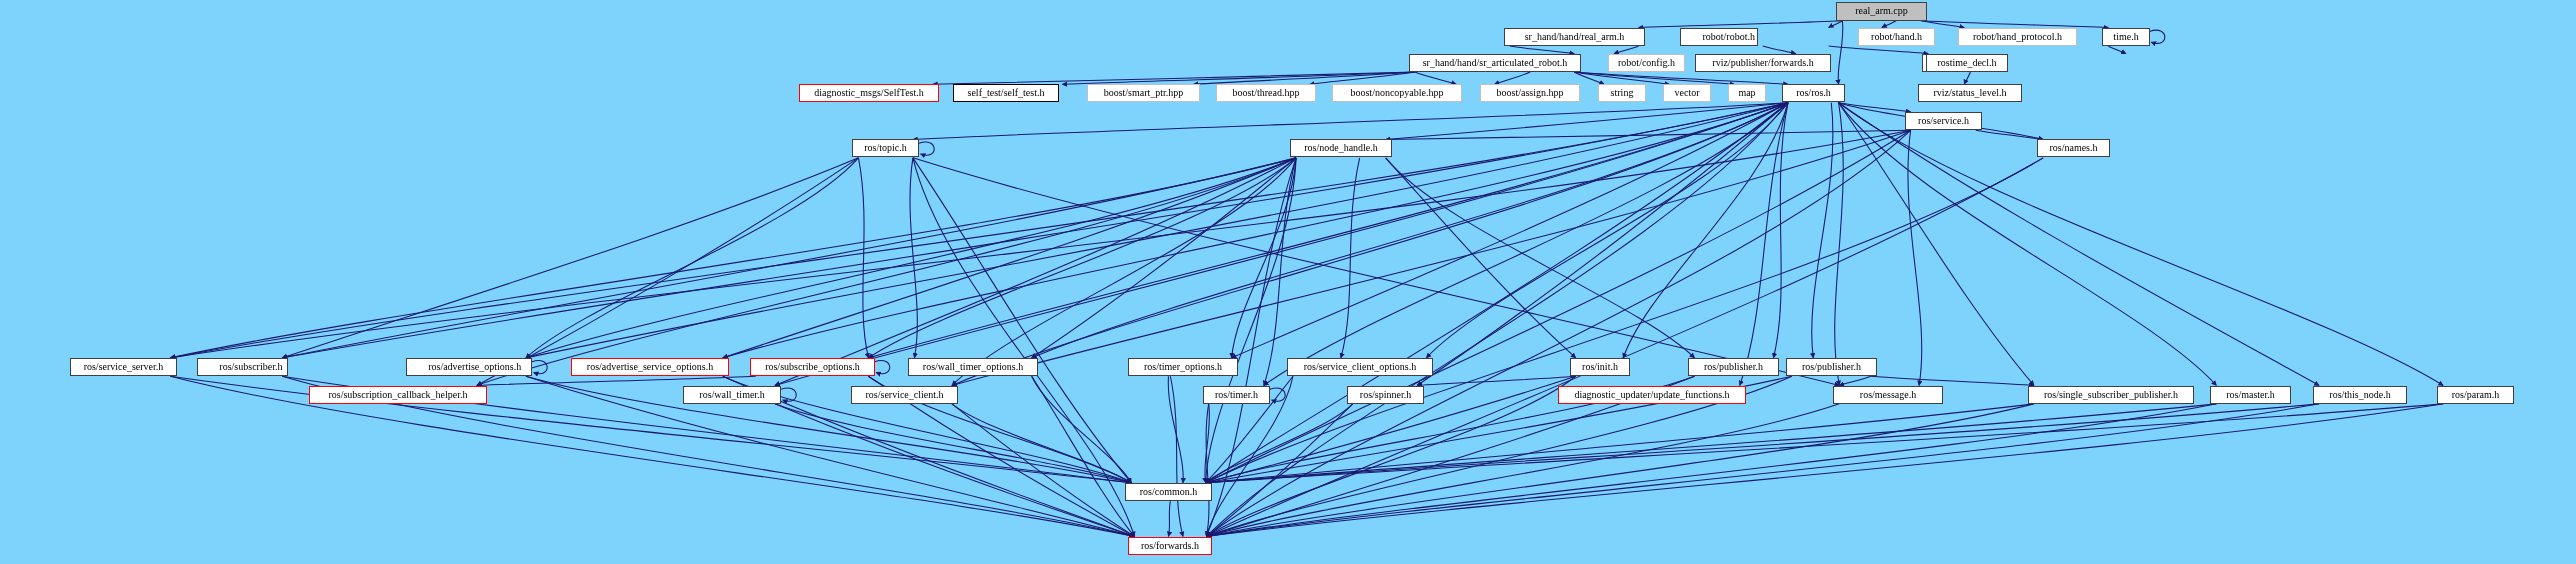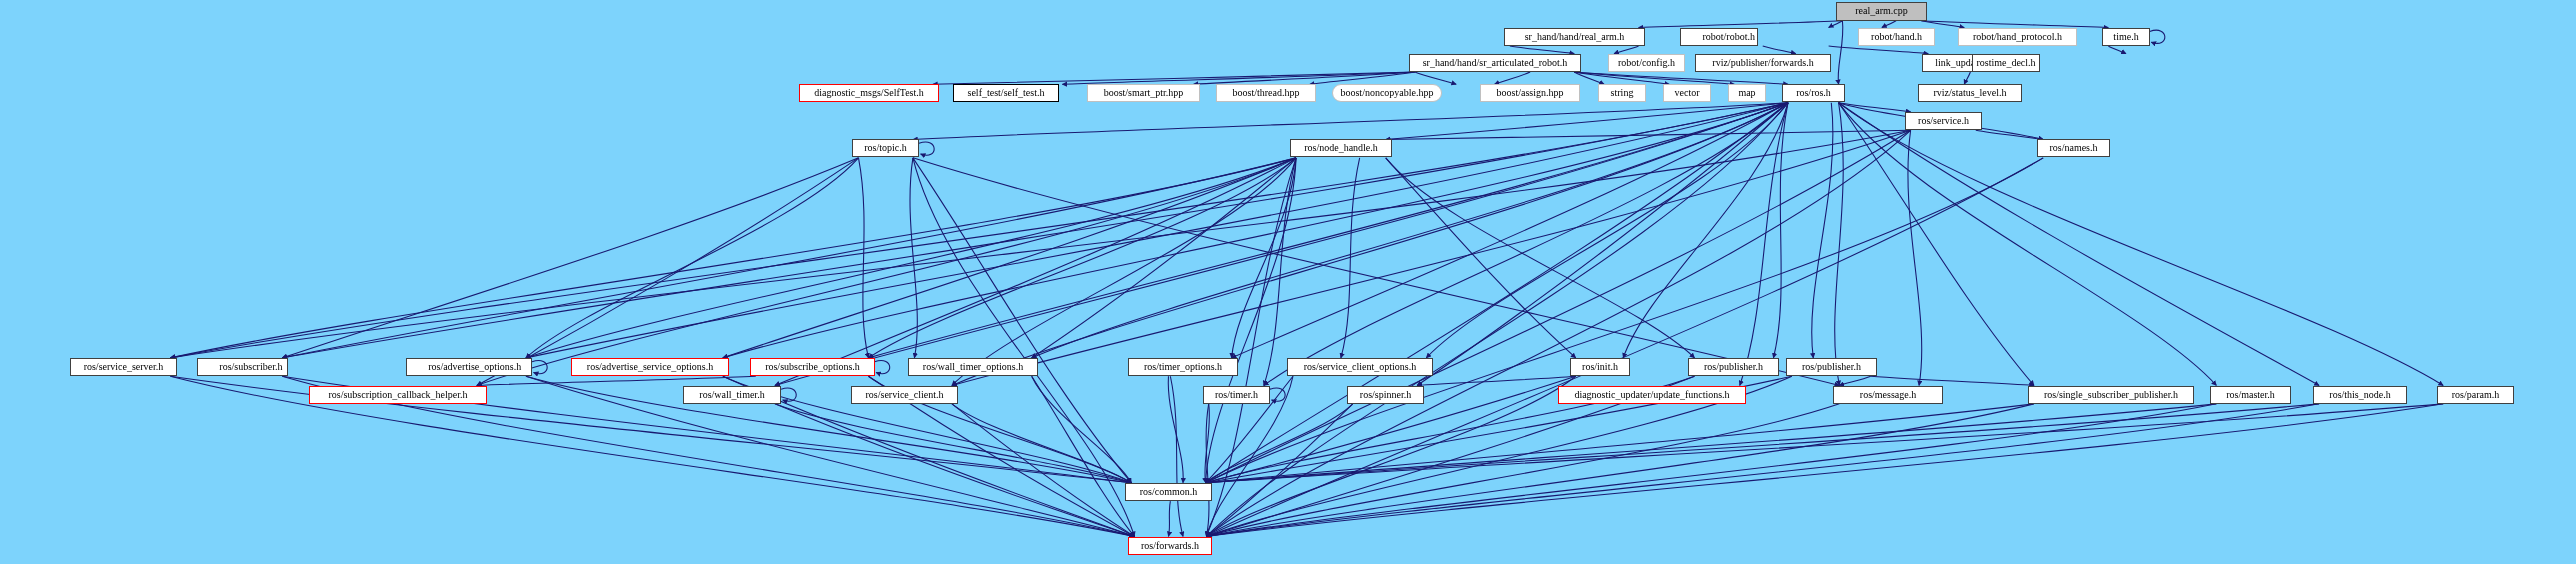--- a/index.html
+++ b/index.html
@@ -239,36 +239,36 @@
       </div>
       <div class="node kind-missing" style="left: 1608px; top: 54px; width: 77px;">
         <span class="node-label">robot/config.h</span>
       </div>
       <div class="node kind-normal" style="left: 1695px; top: 54px; width: 136px;">
         <span class="node-label">rviz/publisher/forwards.h</span>
       </div>
       <div class="node kind-normal" style="left: 1922px; top: 54px; width: 84px;">
         <span class="node-label">link_updater.h</span>
       </div>
-      <div class="node kind-normal" style="left: 1972px; top: 54px; width: 68px;">
+      <div class="node kind-normal" style="left: 1926px; top: 54px; width: 82px;">
         <span class="node-label">rostime_decl.h</span>
       </div>
       <div class="node kind-highlight" style="left: 799px; top: 84px; width: 140px;">
         <span class="node-label">diagnostic_msgs/SelfTest.h</span>
       </div>
       <div class="node kind-plain" style="left: 953px; top: 84px; width: 106px;">
         <span class="node-label">self_test/self_test.h</span>
       </div>
       <div class="node kind-missing" style="left: 1087px; top: 84px; width: 113px;">
         <span class="node-label">boost/smart_ptr.hpp</span>
       </div>
       <div class="node kind-missing" style="left: 1216px; top: 84px; width: 100px;">
         <span class="node-label">boost/thread.hpp</span>
       </div>
-      <div class="node kind-missing" style="left: 1332px; top: 84px; width: 110px; border-radius: 9px;">
+      <div class="node kind-missing" style="left: 1332px; top: 84px; width: 130px;">
         <span class="node-label">boost/noncopyable.hpp</span>
       </div>
       <div class="node kind-missing" style="left: 1480px; top: 84px; width: 100px;">
         <span class="node-label">boost/assign.hpp</span>
       </div>
       <div class="node kind-missing" style="left: 1598px; top: 84px; width: 48px;">
         <span class="node-label">string</span>
       </div>
       <div class="node kind-missing" style="left: 1663px; top: 84px; width: 48px;">
         <span class="node-label">vector</span>

